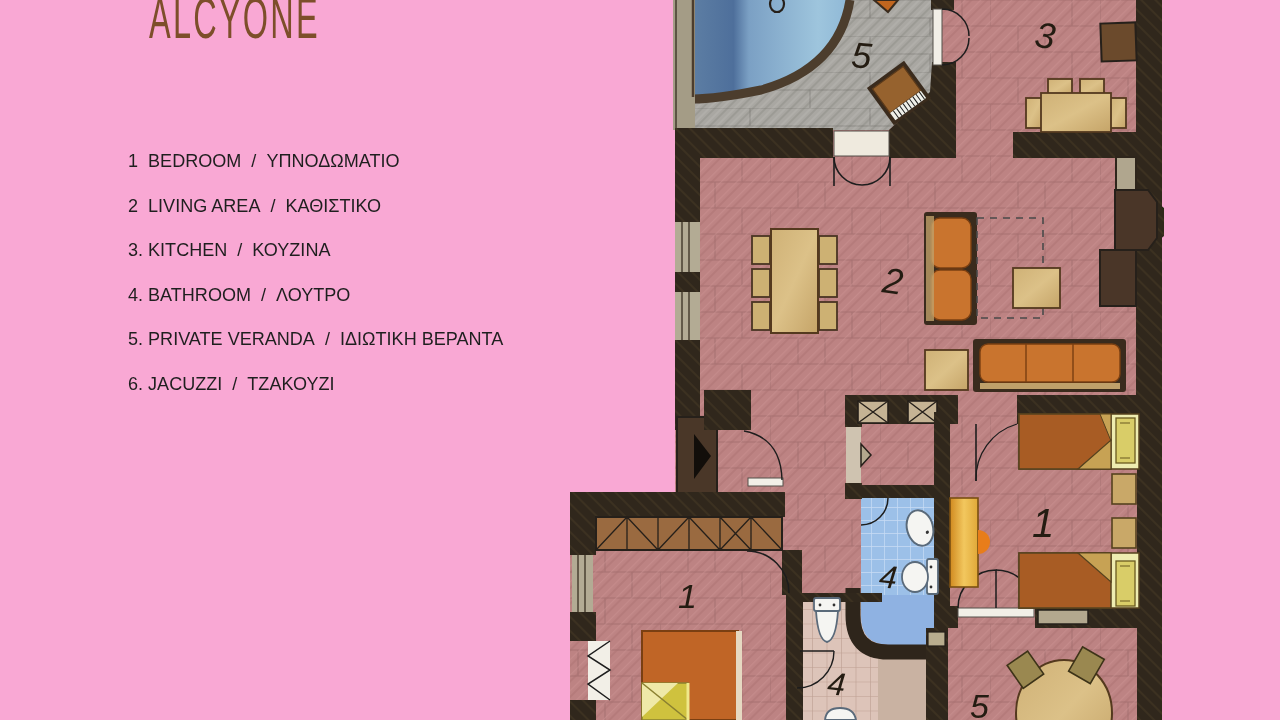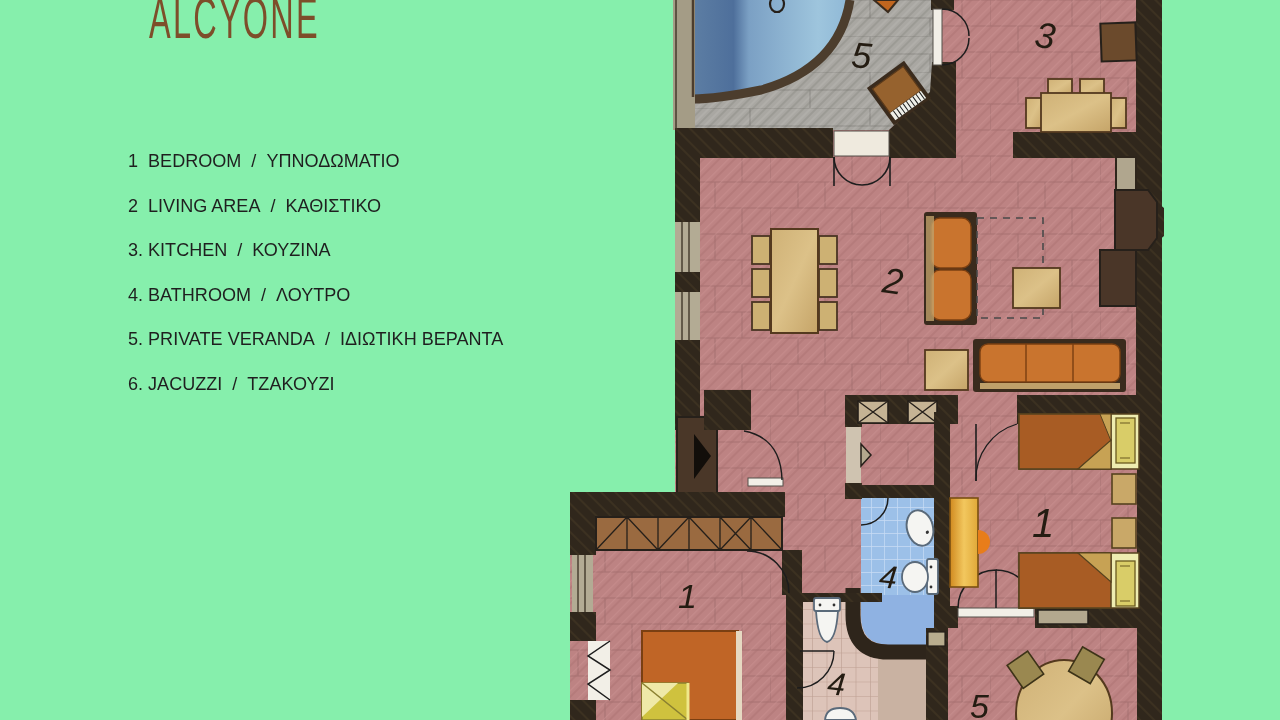--- a/index.html
+++ b/index.html
@@ -1,16 +1,16 @@
 <!DOCTYPE html>
 <html><head>
 <meta charset="utf-8">
 <style>
   html,body{margin:0;padding:0;background:#afafb1;width:1280px;height:720px;overflow:hidden;}
-  .page{position:relative;width:1280px;height:720px;background:#86efac;font-family:"Liberation Sans",sans-serif;}
+  .page{position:relative;width:1280px;height:720px;background:#f9a8d4;font-family:"Liberation Sans",sans-serif;}
   .legend{position:absolute;left:128px;top:150px;color:#1f1f1f;font-size:19px;letter-spacing:0px;transform:scaleX(0.95);transform-origin:left top;}
   .legend div{height:44.5px;white-space:nowrap;}
   .title{position:absolute;left:149px;top:-16px;color:#7d4e2a;font-size:58px;font-weight:normal;letter-spacing:4px;transform:scaleX(0.56);transform-origin:left top;}
 </style>
 </head>
 <body>
 <div class="page">
 
   <div class="title">ALCYONE</div>
 

